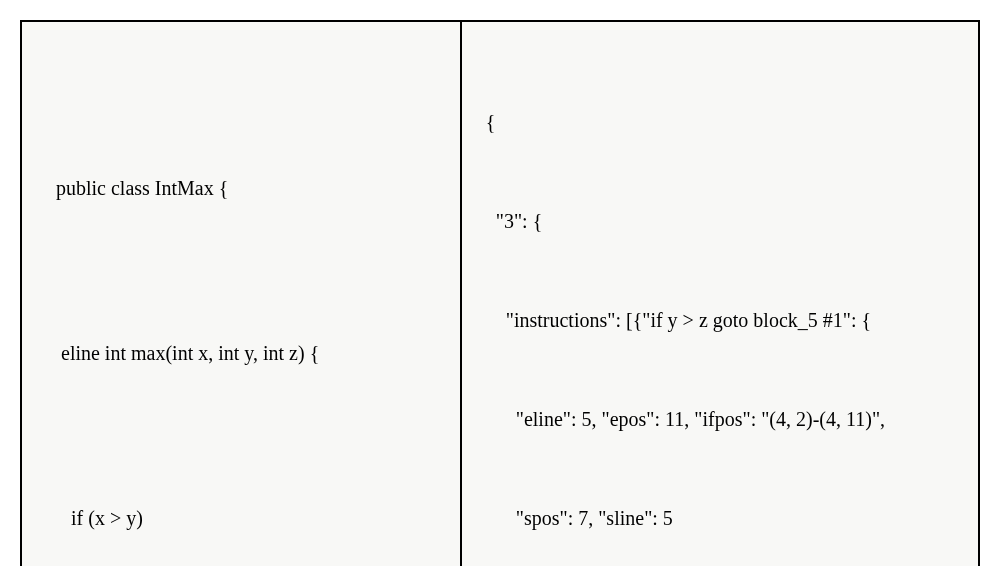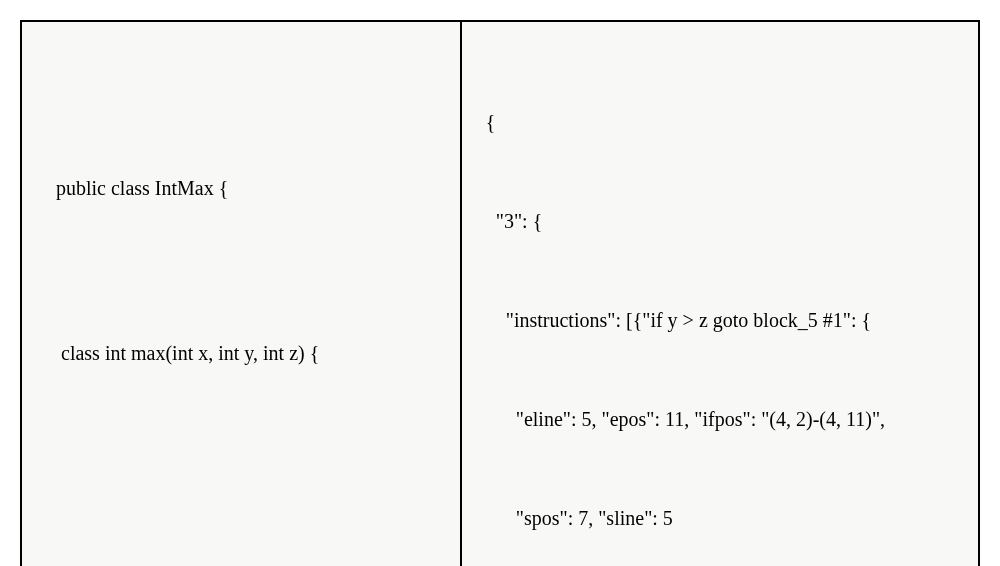--- a/index.html
+++ b/index.html
@@ -33,22 +33,23 @@
   .code-line { display: block; }
 </style>
 </head>
 <body>
 
 <div class="wrap">
   <div class="col left">
     <span class="code-line"></span>
     <span class="code-line">  public class IntMax {</span>
     <span class="code-line"></span>
-    <span class="code-line">   class int max(int x, int y, int z) {</span>
+    <span class="code-line">   eline int max(int x, int y, int z) {</span>
     <span class="code-line"></span>
+    <span class="code-line">     if (x &gt; y)</span>
     
     <span class="code-line"></span>
     
     
     <span class="code-line"></span>
     
     <span class="code-line"></span>
     
     <span class="code-line"></span>
     

